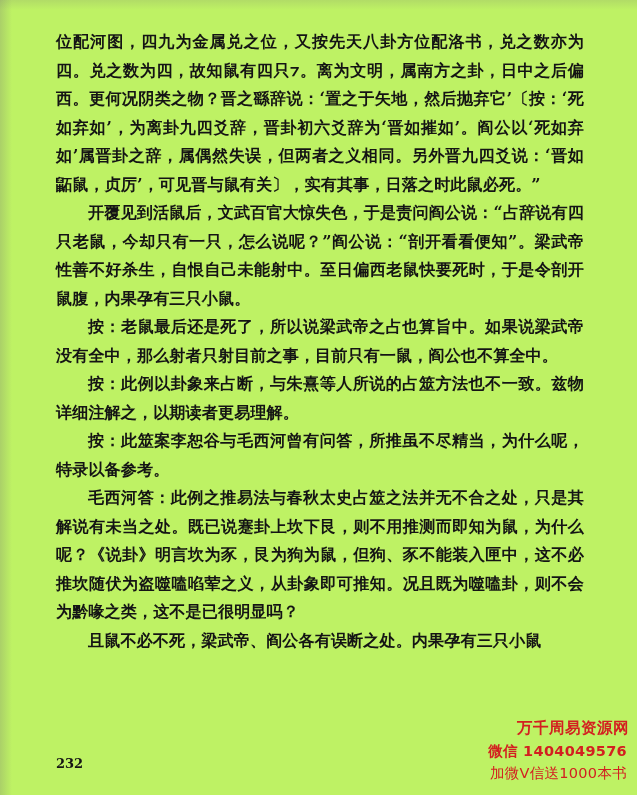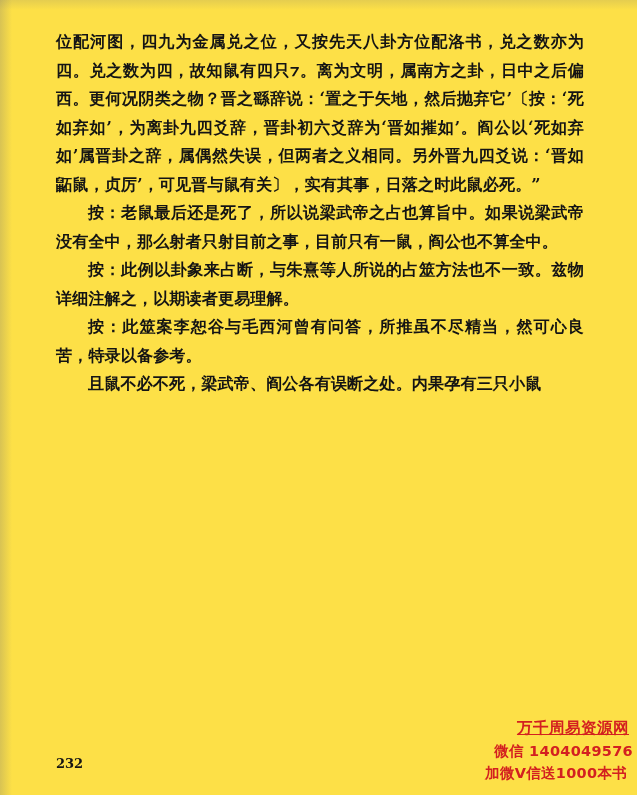--- a/index.html
+++ b/index.html
@@ -13,21 +13,21 @@
     font-family: "DejaVu Sans", sans-serif;
     overflow: hidden;
     position: relative;
   }
   .page {
     position: absolute;
     left: 0;
     top: 0;
     width: 637px;
     height: 795px;
-    background: #fde047;
+    background: #bef264;
   }
   .text-col {
     position: absolute;
     left: 56px;
     top: 28px;
     width: 528px;
   }
   .para {
     font-family: "DejaVu Serif", serif;
     font-size: 16.1px;
@@ -58,41 +58,40 @@
     position: absolute;
     right: 8px;
     top: 718px;
     font-family: "DejaVu Sans", sans-serif;
     font-size: 15.5px;
     font-weight: 700;
     color: #d32020;
     letter-spacing: 0.5px;
     text-align: center;
     white-space: nowrap;
-    text-decoration: underline;
   }
   .watermark-line2 {
     position: absolute;
-    right: 4px;
+    right: 10px;
     top: 742px;
     font-family: "DejaVu Sans", sans-serif;
     font-size: 14.5px;
     font-weight: 700;
     color: #d32020;
     letter-spacing: 0.3px;
     text-align: right;
     white-space: nowrap;
   }
   .watermark-line3 {
     position: absolute;
     right: 10px;
     top: 764px;
     font-family: "DejaVu Sans", sans-serif;
     font-size: 14.5px;
-    font-weight: 700;
+    font-weight: 400;
     color: #d32020;
     letter-spacing: 0.3px;
     text-align: right;
     white-space: nowrap;
   }
   .edge-shadow {
     position: absolute;
     left: 0;
     top: 0;
     width: 12px;
@@ -112,23 +111,25 @@
 </style>
 </head>
 <body>
 
 <div class="page">
   <div class="edge-shadow"></div>
   <div class="edge-shadow-top"></div>
 
   <div class="text-col">
     <p class="para">位配河图，四九为金属兑之位，又按先天八卦方位配洛书，兑之数亦为四。兑之数为四，故知鼠有四只⁊。离为文明，属南方之卦，日中之后偏西。更何况阴类之物？晋之繇辞说：‘置之于矢地，然后抛弃它’〔按：‘死如弃如’，为离卦九四爻辞，晋卦初六爻辞为‘晋如摧如’。阎公以‘死如弃如’属晋卦之辞，属偶然失误，但两者之义相同。另外晋九四爻说：‘晋如鼫鼠，贞厉’，可见晋与鼠有关〕，实有其事，日落之时此鼠必死。”</p>
+    <p class="para indent">开覆见到活鼠后，文武百官大惊失色，于是责问阎公说：“占辞说有四只老鼠，今却只有一只，怎么说呢？”阎公说：“剖开看看便知”。梁武帝性善不好杀生，自恨自己未能射中。至日偏西老鼠快要死时，于是令剖开鼠腹，内果孕有三只小鼠。</p>
     <p class="para indent">按：老鼠最后还是死了，所以说梁武帝之占也算旨中。如果说梁武帝没有全中，那么射者只射目前之事，目前只有一鼠，阎公也不算全中。</p>
     <p class="para indent">按：此例以卦象来占断，与朱熹等人所说的占筮方法也不一致。兹物详细注解之，以期读者更易理解。</p>
-    <p class="para indent">按：此筮案李恕谷与毛西河曾有问答，所推虽不尽精当，然可心良苦，特录以备参考。</p>
+    <p class="para indent">按：此筮案李恕谷与毛西河曾有问答，所推虽不尽精当，为什么呢，特录以备参考。</p>
+    <p class="para indent">毛西河答：此例之推易法与春秋太史占筮之法并无不合之处，只是其解说有未当之处。既已说蹇卦上坎下艮，则不用推测而即知为鼠，为什么呢？《说卦》明言坎为豕，艮为狗为鼠，但狗、豕不能装入匣中，这不必推坎随伏为盗噬嗑啗荤之义，从卦象即可推知。况且既为噬嗑卦，则不会为黔喙之类，这不是已很明显吗？</p>
     <p class="para indent">且鼠不必不死，梁武帝、阎公各有误断之处。内果孕有三只小鼠</p>
   </div>
 
   <div class="page-number">232</div>
 
   <div class="watermark-main">万千周易资源网</div>
   <div class="watermark-line2">微信 1404049576</div>
   <div class="watermark-line3">加微V信送1000本书</div>
 </div>
 

